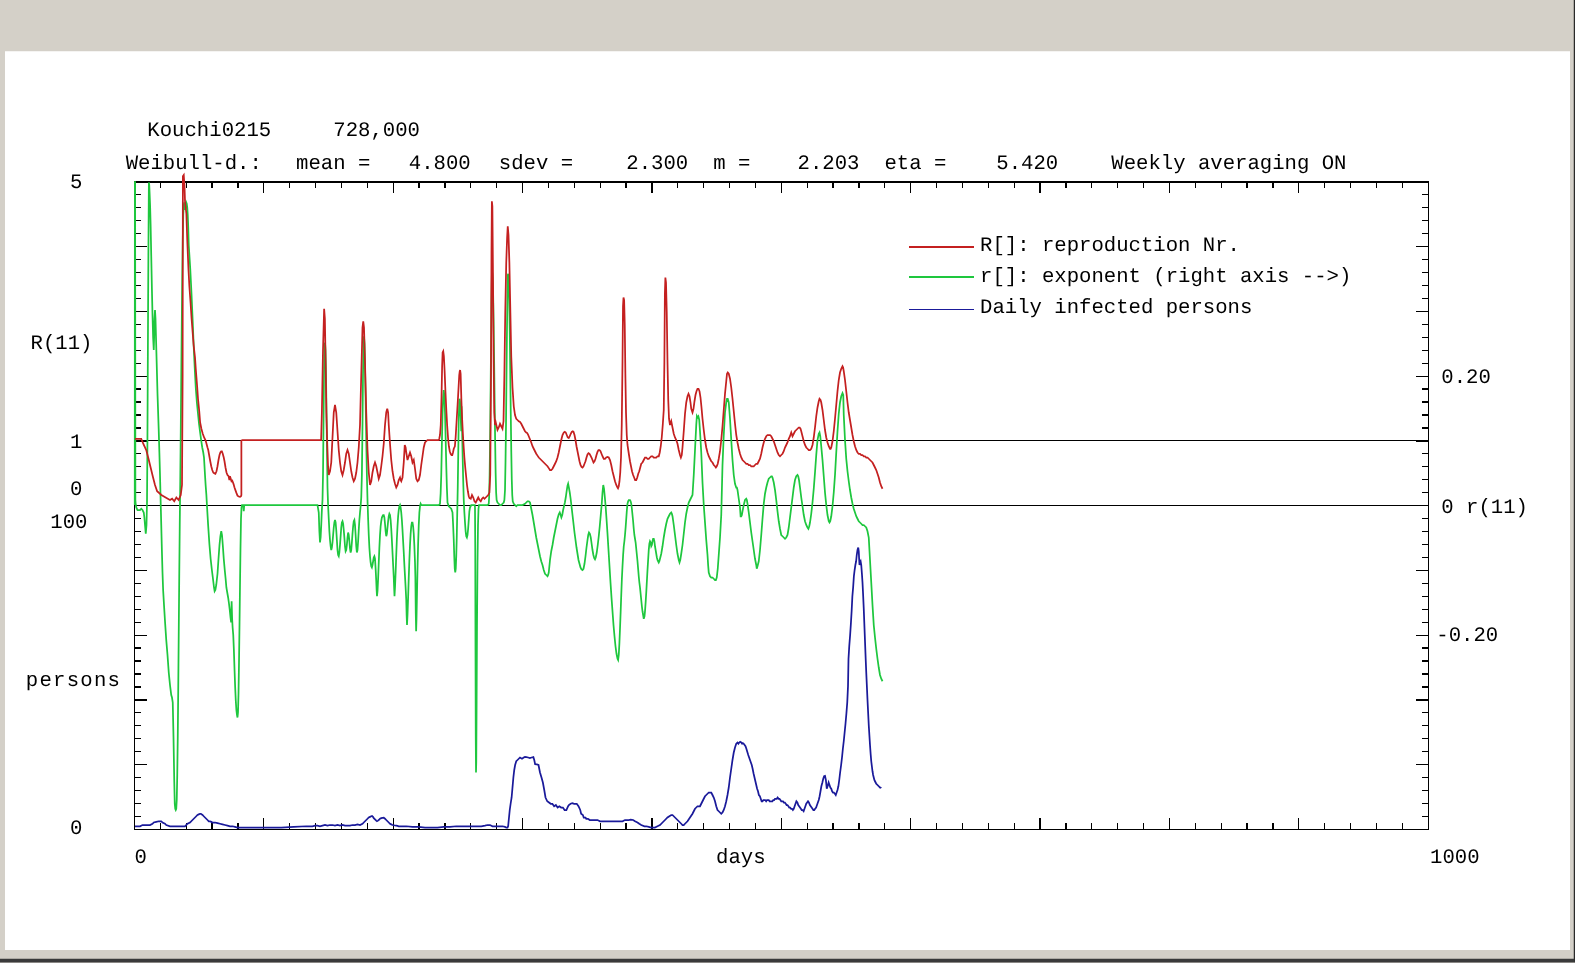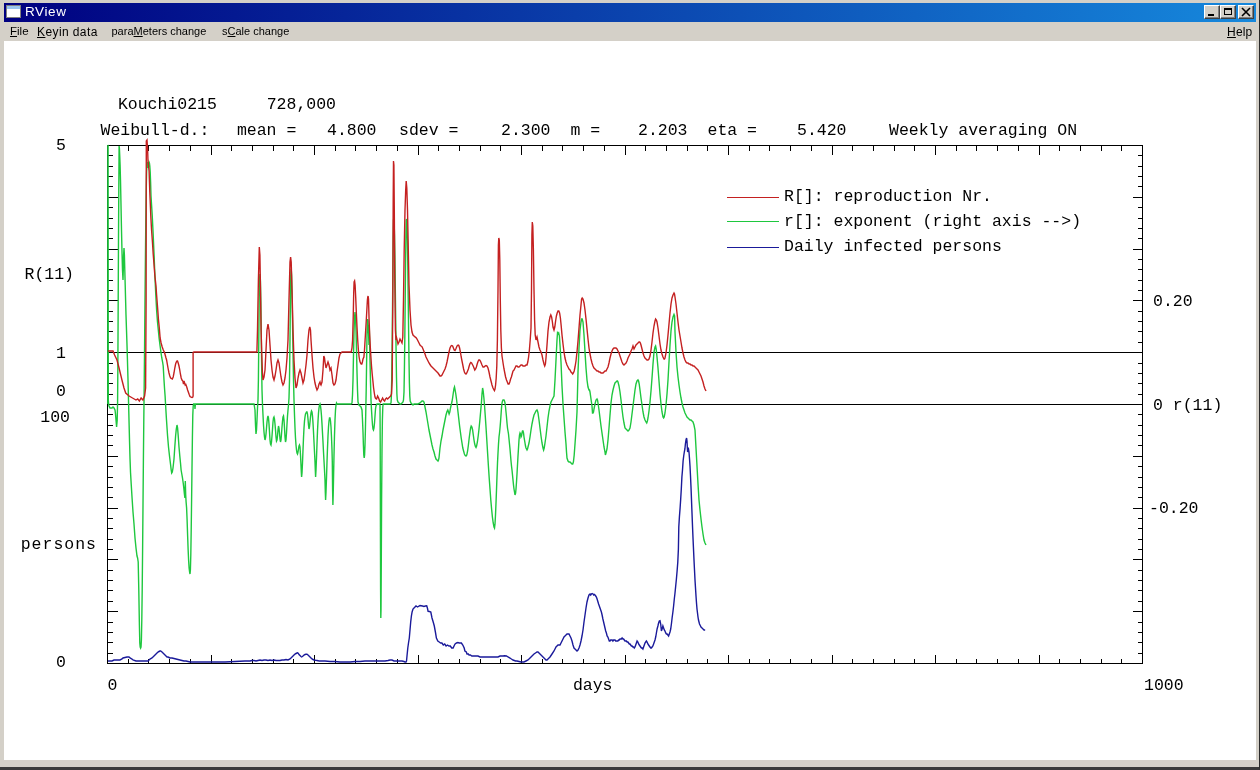--- a/index.html
+++ b/index.html
@@ -12,42 +12,20 @@
 #bmin i{position:absolute;left:3px;bottom:2px;width:6px;height:2px;background:#000}
 #bmax i{position:absolute;left:3px;top:2px;width:8px;height:7px;border:1px solid #000;border-top:2px solid #000}
 #bclose svg{position:absolute;left:2px;top:1px}
 #menubar{position:absolute;left:4px;top:22px;width:1252px;height:19px;background:#d4d0c8;font-size:12px;letter-spacing:0.2px;color:#000}
 #menubar span{position:absolute;top:3px}
 #client{position:absolute;left:4px;top:41px;width:1252px;height:719px;background:#fff}
 u{text-decoration:underline}
 </style></head>
 <body>
 <div id="frame">
- <div id="titlebar">
-      <div id="ticon"></div>
-      <div id="ttext">RView</div>
-  <div class="wbtn" id="bmin">
-        <i></i>
-      </div>
-  <div class="wbtn" id="bmax">
-        <i></i>
-      </div>
-  <div class="wbtn" id="bclose">
-        <svg width="10" height="10" viewBox="0 0 10 10">
-          <path d="M1 1l8 8M9 1l-8 8" stroke="#000" stroke-width="1.6"></path>
-        </svg>
-      </div>
- </div>
- <div id="menubar">
-  <span style="left:6px;font-size:11.5px;letter-spacing:0"><u>F</u>ile</span>
-  <span style="left:33px;letter-spacing:0.4px"><u>K</u>eyin data</span>
-  <span style="left:107.5px;font-size:11px;letter-spacing:0">para<u>M</u>eters change</span>
-  <span style="left:218px;font-size:11px;letter-spacing:0">s<u>C</u>ale change</span>
-  <span style="left:1223px"><u>H</u>elp</span>
- </div>
  <div id="client"></div>
 </div>
 <svg width="1260" height="770" viewBox="0 0 1260 770" style="position:absolute;left:0;top:0">
 <g shape-rendering="crispEdges" stroke="#000" fill="none" stroke-width="1">
 <rect x="107.5" y="145.5" width="1035.0" height="518.0"></rect>
 <path d="M107.50 145.50v9M107.50 663.50v-9M128.20 145.50v5M128.20 663.50v-5M148.90 145.50v5M148.90 663.50v-5M169.60 145.50v5M169.60 663.50v-5M190.30 145.50v5M190.30 663.50v-5M211.00 145.50v9M211.00 663.50v-9M231.70 145.50v5M231.70 663.50v-5M252.40 145.50v5M252.40 663.50v-5M273.10 145.50v5M273.10 663.50v-5M293.80 145.50v5M293.80 663.50v-5M314.50 145.50v9M314.50 663.50v-9M335.20 145.50v5M335.20 663.50v-5M355.90 145.50v5M355.90 663.50v-5M376.60 145.50v5M376.60 663.50v-5M397.30 145.50v5M397.30 663.50v-5M418.00 145.50v9M418.00 663.50v-9M438.70 145.50v5M438.70 663.50v-5M459.40 145.50v5M459.40 663.50v-5M480.10 145.50v5M480.10 663.50v-5M500.80 145.50v5M500.80 663.50v-5M521.50 145.50v9M521.50 663.50v-9M542.20 145.50v5M542.20 663.50v-5M562.90 145.50v5M562.90 663.50v-5M583.60 145.50v5M583.60 663.50v-5M604.30 145.50v5M604.30 663.50v-5M625.00 145.50v9M625.00 663.50v-9M645.70 145.50v5M645.70 663.50v-5M666.40 145.50v5M666.40 663.50v-5M687.10 145.50v5M687.10 663.50v-5M707.80 145.50v5M707.80 663.50v-5M728.50 145.50v9M728.50 663.50v-9M749.20 145.50v5M749.20 663.50v-5M769.90 145.50v5M769.90 663.50v-5M790.60 145.50v5M790.60 663.50v-5M811.30 145.50v5M811.30 663.50v-5M832.00 145.50v9M832.00 663.50v-9M852.70 145.50v5M852.70 663.50v-5M873.40 145.50v5M873.40 663.50v-5M894.10 145.50v5M894.10 663.50v-5M914.80 145.50v5M914.80 663.50v-5M935.50 145.50v9M935.50 663.50v-9M956.20 145.50v5M956.20 663.50v-5M976.90 145.50v5M976.90 663.50v-5M997.60 145.50v5M997.60 663.50v-5M1018.30 145.50v5M1018.30 663.50v-5M1039.00 145.50v9M1039.00 663.50v-9M1059.70 145.50v5M1059.70 663.50v-5M1080.40 145.50v5M1080.40 663.50v-5M1101.10 145.50v5M1101.10 663.50v-5M1121.80 145.50v5M1121.80 663.50v-5M1142.50 145.50v9M1142.50 663.50v-9M107.50 404.50h10M1142.50 404.50h-10M107.50 394.14h5M1142.50 394.14h-5M107.50 383.78h5M1142.50 383.78h-5M107.50 373.42h5M1142.50 373.42h-5M107.50 363.06h5M1142.50 363.06h-5M107.50 352.70h10M1142.50 352.70h-10M107.50 342.34h5M1142.50 342.34h-5M107.50 331.98h5M1142.50 331.98h-5M107.50 321.62h5M1142.50 321.62h-5M107.50 311.26h5M1142.50 311.26h-5M107.50 300.90h10M1142.50 300.90h-10M107.50 290.54h5M1142.50 290.54h-5M107.50 280.18h5M1142.50 280.18h-5M107.50 269.82h5M1142.50 269.82h-5M107.50 259.46h5M1142.50 259.46h-5M107.50 249.10h10M1142.50 249.10h-10M107.50 238.74h5M1142.50 238.74h-5M107.50 228.38h5M1142.50 228.38h-5M107.50 218.02h5M1142.50 218.02h-5M107.50 207.66h5M1142.50 207.66h-5M107.50 197.30h10M1142.50 197.30h-10M107.50 186.94h5M1142.50 186.94h-5M107.50 176.58h5M1142.50 176.58h-5M107.50 166.22h5M1142.50 166.22h-5M107.50 155.86h5M1142.50 155.86h-5M107.50 145.50h10M1142.50 145.50h-10M107.50 414.86h5M1142.50 414.86h-5M107.50 425.22h5M1142.50 425.22h-5M107.50 435.58h5M1142.50 435.58h-5M107.50 445.94h5M1142.50 445.94h-5M107.50 456.30h10M1142.50 456.30h-10M107.50 466.66h5M1142.50 466.66h-5M107.50 477.02h5M1142.50 477.02h-5M107.50 487.38h5M1142.50 487.38h-5M107.50 497.74h5M1142.50 497.74h-5M107.50 508.10h10M1142.50 508.10h-10M107.50 518.46h5M1142.50 518.46h-5M107.50 528.82h5M1142.50 528.82h-5M107.50 539.18h5M1142.50 539.18h-5M107.50 549.54h5M1142.50 549.54h-5M107.50 559.90h10M1142.50 559.90h-10M107.50 570.26h5M1142.50 570.26h-5M107.50 580.62h5M1142.50 580.62h-5M107.50 590.98h5M1142.50 590.98h-5M107.50 601.34h5M1142.50 601.34h-5M107.50 611.70h10M1142.50 611.70h-10M107.50 622.06h5M1142.50 622.06h-5M107.50 632.42h5M1142.50 632.42h-5M107.50 642.78h5M1142.50 642.78h-5M107.50 653.14h5M1142.50 653.14h-5M107.50 663.50h10M1142.50 663.50h-10"></path>
 <line x1="107.5" y1="352.5" x2="1142.5" y2="352.5"></line>
 <line x1="107.5" y1="404.5" x2="1142.5" y2="404.5"></line>
 </g>
 <g fill="#000" style="font-family:&quot;Liberation Mono&quot;,monospace;font-size:16.5px" text-anchor="start">

